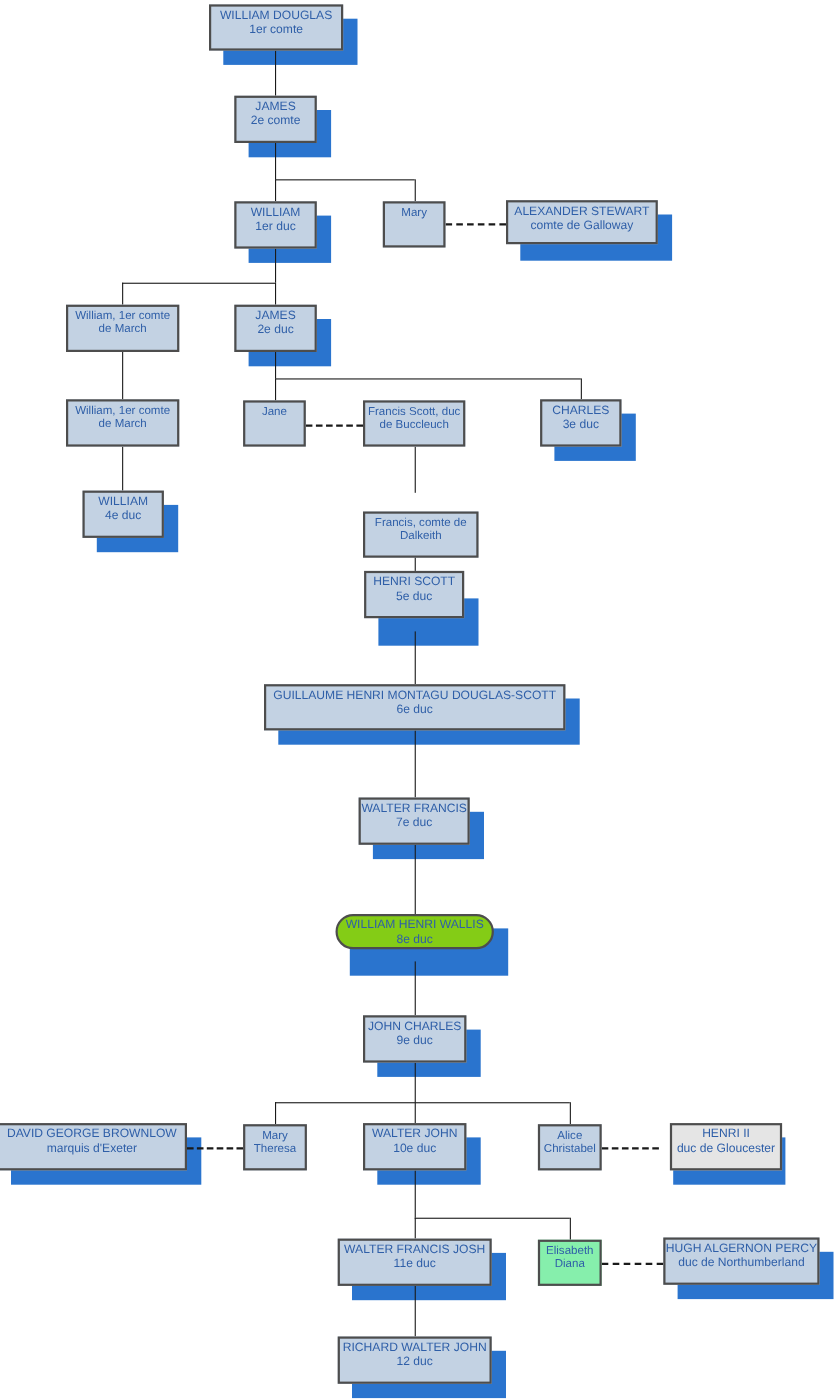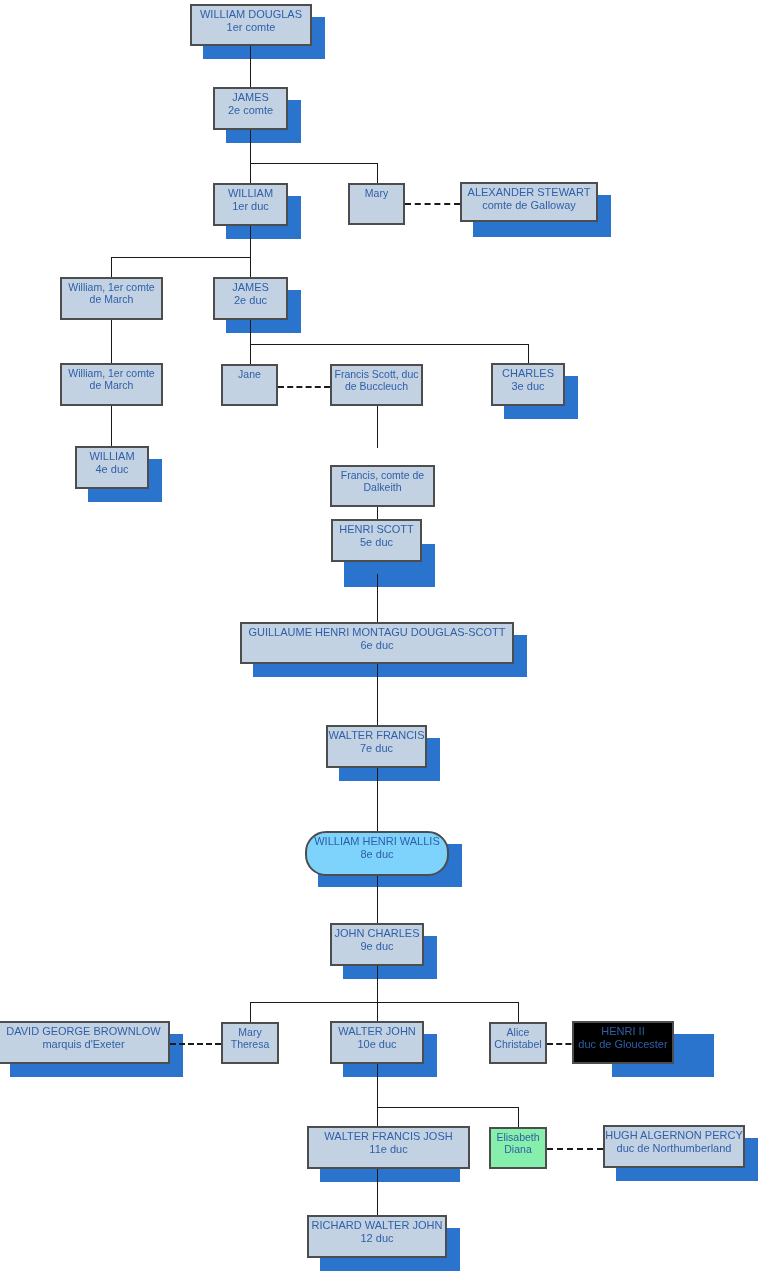--- a/index.html
+++ b/index.html
@@ -173,21 +173,21 @@
         <span class="l2">5e duc</span>
       </div>
       <div class="node caps" style="left: 240px; top: 622px; width: 274px; height: 42px; background: rgb(195, 210, 227); border-color: rgb(77, 77, 77); color: rgb(47, 95, 168);">
         <span class="l1">GUILLAUME HENRI MONTAGU DOUGLAS-SCOTT</span>
         <span class="l2">6e duc</span>
       </div>
       <div class="node caps" style="left: 326px; top: 725px; width: 101px; height: 43px; background: rgb(195, 210, 227); border-color: rgb(77, 77, 77); color: rgb(47, 95, 168);">
         <span class="l1">WALTER FRANCIS</span>
         <span class="l2">7e duc</span>
       </div>
-      <div class="node caps" style="left: 305px; top: 831px; width: 144px; height: 45px; background: #7dd3fc; border-color: rgb(77, 77, 77); color: rgb(47, 95, 168); border-radius: 21px;">
+      <div class="node caps" style="left: 305px; top: 831px; width: 144px; height: 32px; background: #84cc16; border-color: rgb(77, 77, 77); color: rgb(47, 95, 168); border-radius: 21px;">
         <span class="l1">WILLIAM HENRI WALLIS</span>
         <span class="l2">8e duc</span>
       </div>
       <div class="node caps" style="left: 330px; top: 923px; width: 94px; height: 43px; background: rgb(195, 210, 227); border-color: rgb(77, 77, 77); color: rgb(47, 95, 168);">
         <span class="l1">JOHN CHARLES</span>
         <span class="l2">9e duc</span>
       </div>
       <div class="node caps" style="left: -3px; top: 1021px; width: 173px; height: 43px; background: rgb(195, 210, 227); border-color: rgb(77, 77, 77); color: rgb(47, 95, 168);">
         <span class="l1">DAVID GEORGE BROWNLOW</span>
         <span class="l2">marquis d'Exeter</span>
@@ -197,25 +197,25 @@
         <span class="l2">Theresa</span>
       </div>
       <div class="node caps" style="left: 330px; top: 1021px; width: 94px; height: 43px; background: rgb(195, 210, 227); border-color: rgb(77, 77, 77); color: rgb(47, 95, 168);">
         <span class="l1">WALTER JOHN</span>
         <span class="l2">10e duc</span>
       </div>
       <div class="node small" style="left: 489px; top: 1022px; width: 58px; height: 42px; background: rgb(195, 210, 227); border-color: rgb(77, 77, 77); color: rgb(47, 95, 168);">
         <span class="l1">Alice</span>
         <span class="l2">Christabel</span>
       </div>
-      <div class="node caps" style="left: 572px; top: 1021px; width: 102px; height: 43px; background: #000000; border-color: rgb(77, 77, 77); color: rgb(47, 95, 168);">
+      <div class="node caps" style="left: 609px; top: 1021px; width: 102px; height: 43px; background: #e5e5e5; border-color: rgb(77, 77, 77); color: rgb(47, 95, 168);">
         <span class="l1">HENRI II</span>
         <span class="l2">duc de Gloucester</span>
       </div>
-      <div class="node caps" style="left: 307px; top: 1126px; width: 163px; height: 43px; background: rgb(195, 210, 227); border-color: rgb(77, 77, 77); color: rgb(47, 95, 168);">
+      <div class="node caps" style="left: 307px; top: 1126px; width: 140px; height: 43px; background: rgb(195, 210, 227); border-color: rgb(77, 77, 77); color: rgb(47, 95, 168);">
         <span class="l1">WALTER FRANCIS JOSH</span>
         <span class="l2">11e duc</span>
       </div>
       <div class="node small" style="left: 489px; top: 1127px; width: 58px; height: 42px; background: #86efac; border-color: rgb(77, 77, 77); color: rgb(47, 95, 168);">
         <span class="l1">Elisabeth</span>
         <span class="l2">Diana</span>
       </div>
       <div class="node caps" style="left: 603px; top: 1125px; width: 142px; height: 43px; background: rgb(195, 210, 227); border-color: rgb(77, 77, 77); color: rgb(47, 95, 168);">
         <span class="l1">HUGH ALGERNON PERCY</span>
         <span class="l2">duc de Northumberland</span>

